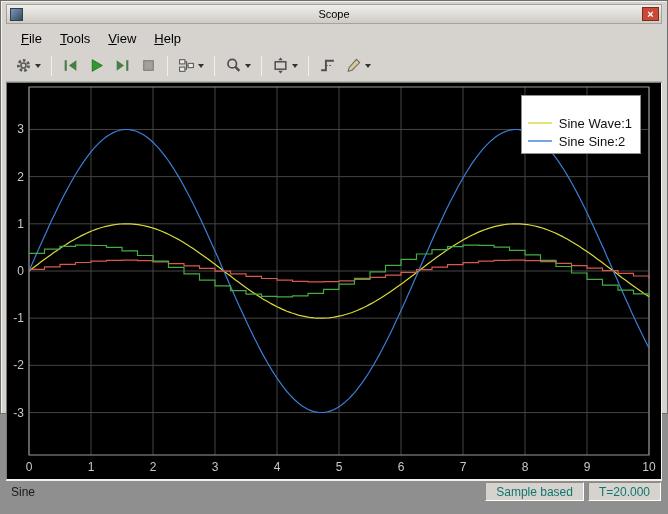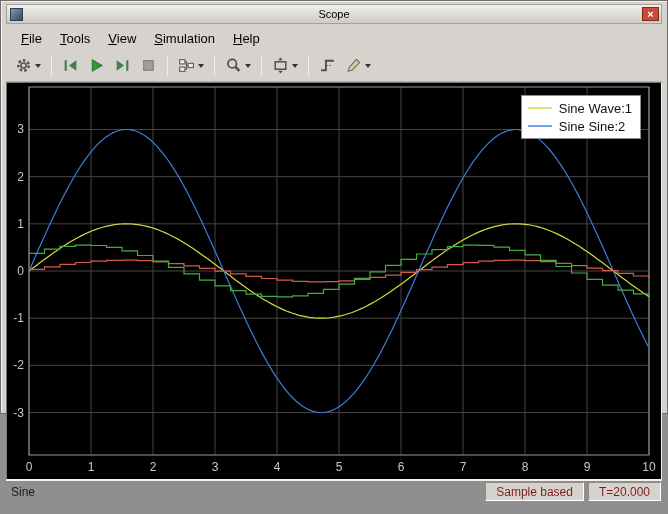--- a/index.html
+++ b/index.html
@@ -27,47 +27,46 @@
   .tb-btn{height:25px;display:flex;align-items:center;padding:0 3px;background:transparent;
           border:1px solid transparent;border-radius:2px}
   .tb-sep{width:1px;height:20px;background:#a5a29b;border-right:1px solid #f0efec;margin:0 5px}
   .dd{width:0;height:0;border-left:3px solid transparent;border-right:3px solid transparent;
       border-top:4px solid #333;margin-left:3px}
   
   .plot-panel{flex:1 1 auto;position:relative;background:#000;
               border:1px solid;border-color:#7d7a75 #f4f3f0 #f4f3f0 #7d7a75}
   .plot-panel svg{display:block}
   .legend{position:absolute;top:12px;right:20px;background:#ffffff;border:1px solid #8f8f8f;
-          padding:3px 8px 3px 5px}
+          padding:18px 8px 3px 5px}
   .legend-row{display:flex;align-items:center;gap:6px;height:18px}
   .legend-row span{font-size:13px;color:#111;white-space:nowrap}
   
   .statusbar{flex:0 0 21px;display:flex;align-items:center;font-size:12px;
              border-top:1px solid #f2f1ee;padding:1px 1px;gap:4px}
   .status-ready{padding-left:4px;color:#1a1a1a;flex:1 1 auto}
   .status-box{border:1px solid;border-color:#8f8c86 #ffffff #ffffff #8f8c86;
               background:#d6d3ce;padding:1px 10px;height:19px;display:flex;
-              align-items:center;color:#7f1d1d;white-space:nowrap}
+              align-items:center;color:#0f766e;white-space:nowrap}
 </style>
 </head>
 <body>
 
 <div class="window">
 
   <div class="titlebar">
     <div class="win-icon"></div>
     <div class="title">Scope</div>
     <div class="close-btn"><span>×</span></div>
   </div>
 
   <div class="menubar">
       <div class="menu-item"><span class="mnemonic">F</span>ile</div>
       <div class="menu-item"><span class="mnemonic">T</span>ools</div>
       <div class="menu-item"><span class="mnemonic">V</span>iew</div>
-      <div class="menu-item"><span class="mnemonic">S</span>imulation</div>
       <div class="menu-item"><span class="mnemonic">H</span>elp</div>
     </div>
 
   <div class="toolbar">
       <button class="tb-btn">
         <svg width="17" height="17" viewBox="0 0 16 16">
           <circle cx="8" cy="8" r="4.8" fill="none" stroke="#5a5a5a" stroke-width="2.6" stroke-dasharray="2.4 1.9"></circle>
           <circle cx="8" cy="8" r="2.4" fill="none" stroke="#5a5a5a" stroke-width="1.5"></circle>
         </svg>
         <span class="dd"></span>

